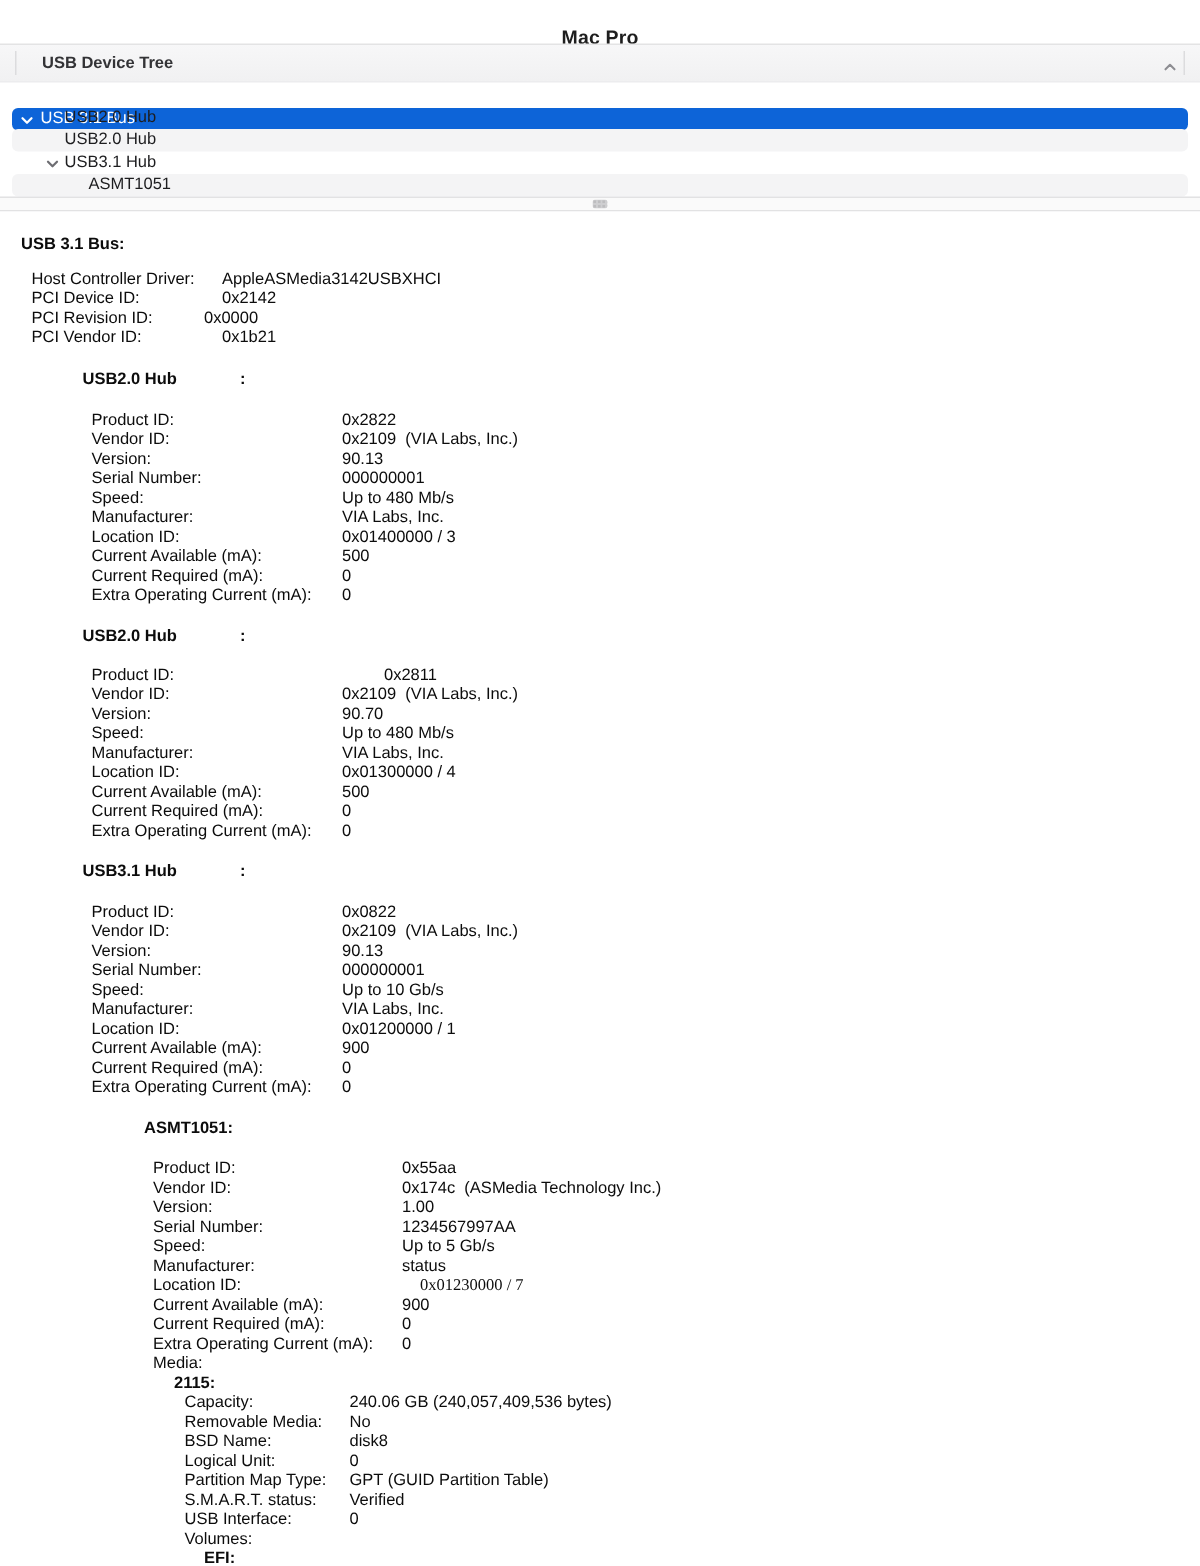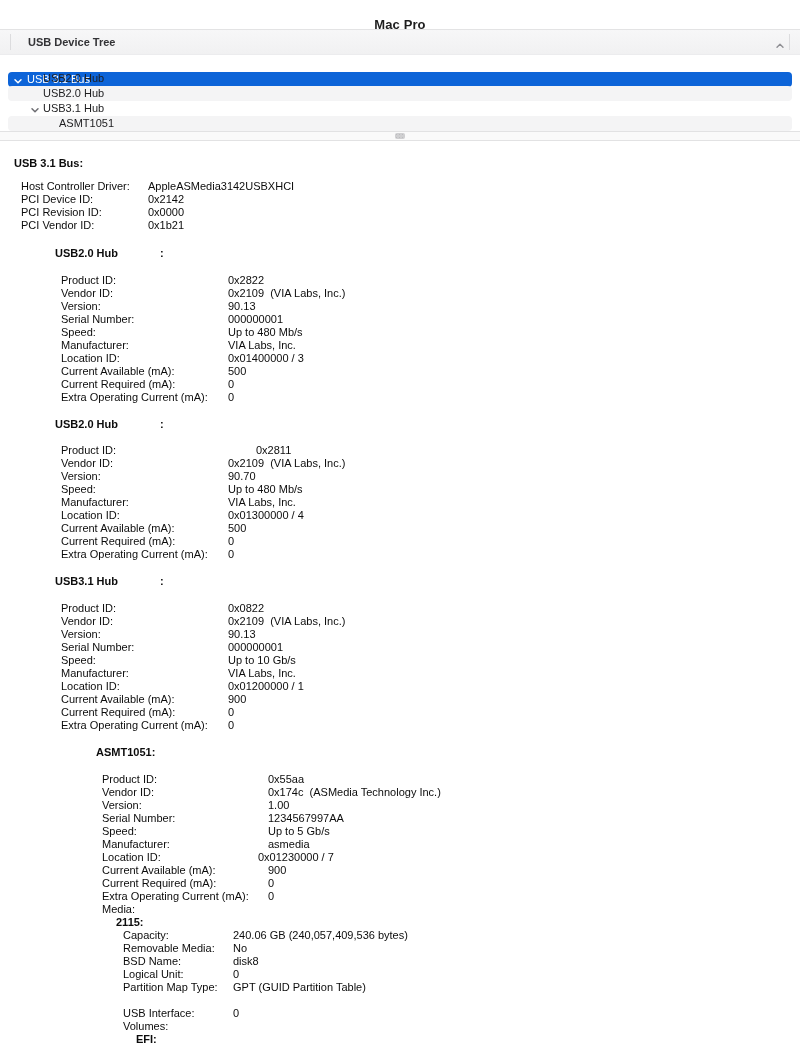--- a/index.html
+++ b/index.html
@@ -113,21 +113,21 @@
 <div class="dline" style="top: 39px;">
       <span class="dlabel" style="left: 21px;">Host Controller Driver:</span>
       <span class="dvalue" style="left: 148px;">AppleASMedia3142USBXHCI</span>
     </div>
     <div class="dline" style="top: 52px;">
       <span class="dlabel" style="left: 21px;">PCI Device ID:</span>
       <span class="dvalue" style="left: 148px;">0x2142</span>
     </div>
     <div class="dline" style="top: 65px;">
       <span class="dlabel" style="left: 21px;">PCI Revision ID:</span>
-      <span class="dvalue" style="left: 148px;">0x0000</span>
+      <span class="dvalue" style="left: 136px;">0x0000</span>
     </div>
     <div class="dline" style="top: 78px;">
       <span class="dlabel" style="left: 21px; text-align: center;">PCI Vendor ID:</span>
       <span class="dvalue" style="left: 148px;">0x1b21</span>
     </div>
     <div class="dheader" style="top: 106px;">
       <span class="hname" style="left: 55px;">USB2.0 Hub</span>
       <span class="hcolon" style="left: 160px;">:</span>
     </div>
     <div class="dline" style="top: 133px;">
@@ -272,25 +272,25 @@
     <div class="dline" style="top: 671px;">
       <span class="dlabel" style="left: 102px;">Serial Number:</span>
       <span class="dvalue" style="left: 268px;">1234567997AA</span>
     </div>
     <div class="dline" style="top: 684px;">
       <span class="dlabel" style="left: 102px;">Speed:</span>
       <span class="dvalue" style="left: 268px;">Up to 5 Gb/s</span>
     </div>
     <div class="dline" style="top: 697px;">
       <span class="dlabel" style="left: 102px;">Manufacturer:</span>
-      <span class="dvalue" style="left: 268px;">asmedia</span>
+      <span class="dvalue" style="left: 268px;">status</span>
     </div>
     <div class="dline" style="top: 710px;">
       <span class="dlabel" style="left: 102px;">Location ID:</span>
-      <span class="dvalue" style="left: 258px;">0x01230000 / 7</span>
+      <span class="dvalue" style="left: 280px; font-family: Liberation Serif, serif;">0x01230000 / 7</span>
     </div>
     <div class="dline" style="top: 723px;">
       <span class="dlabel" style="left: 102px;">Current Available (mA):</span>
       <span class="dvalue" style="left: 268px;">900</span>
     </div>
     <div class="dline" style="top: 736px;">
       <span class="dlabel" style="left: 102px;">Current Required (mA):</span>
       <span class="dvalue" style="left: 268px;">0</span>
     </div>
     <div class="dline" style="top: 749px;">
@@ -316,20 +316,24 @@
       <span class="dvalue" style="left: 233px;">disk8</span>
     </div>
     <div class="dline" style="top: 827px;">
       <span class="dlabel" style="left: 123px;">Logical Unit:</span>
       <span class="dvalue" style="left: 233px;">0</span>
     </div>
     <div class="dline" style="top: 840px;">
       <span class="dlabel" style="left: 123px;">Partition Map Type:</span>
       <span class="dvalue" style="left: 233px;">GPT (GUID Partition Table)</span>
     </div>
+    <div class="dline" style="top: 853px;">
+      <span class="dlabel" style="left: 123px;">S.M.A.R.T. status:</span>
+      <span class="dvalue" style="left: 233px;">Verified</span>
+    </div>
     <div class="dline" style="top: 866px;">
       <span class="dlabel" style="left: 123px;">USB Interface:</span>
       <span class="dvalue" style="left: 233px;">0</span>
     </div>
     <div class="dline" style="top: 879px;">
       <span class="dlabel" style="left: 123px;">Volumes:</span>
     </div>
     <div class="dline bold" style="top: 892px;">
       <span class="dlabel" style="left: 136px;">EFI:</span>
     </div>

